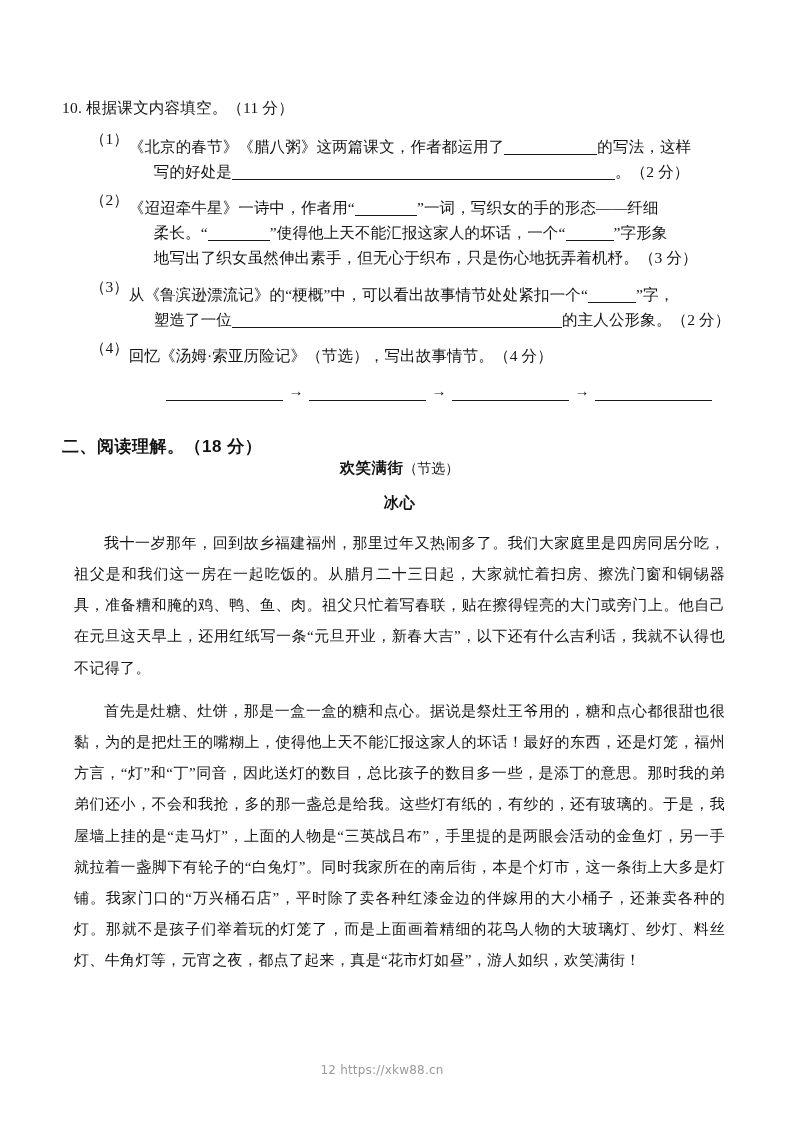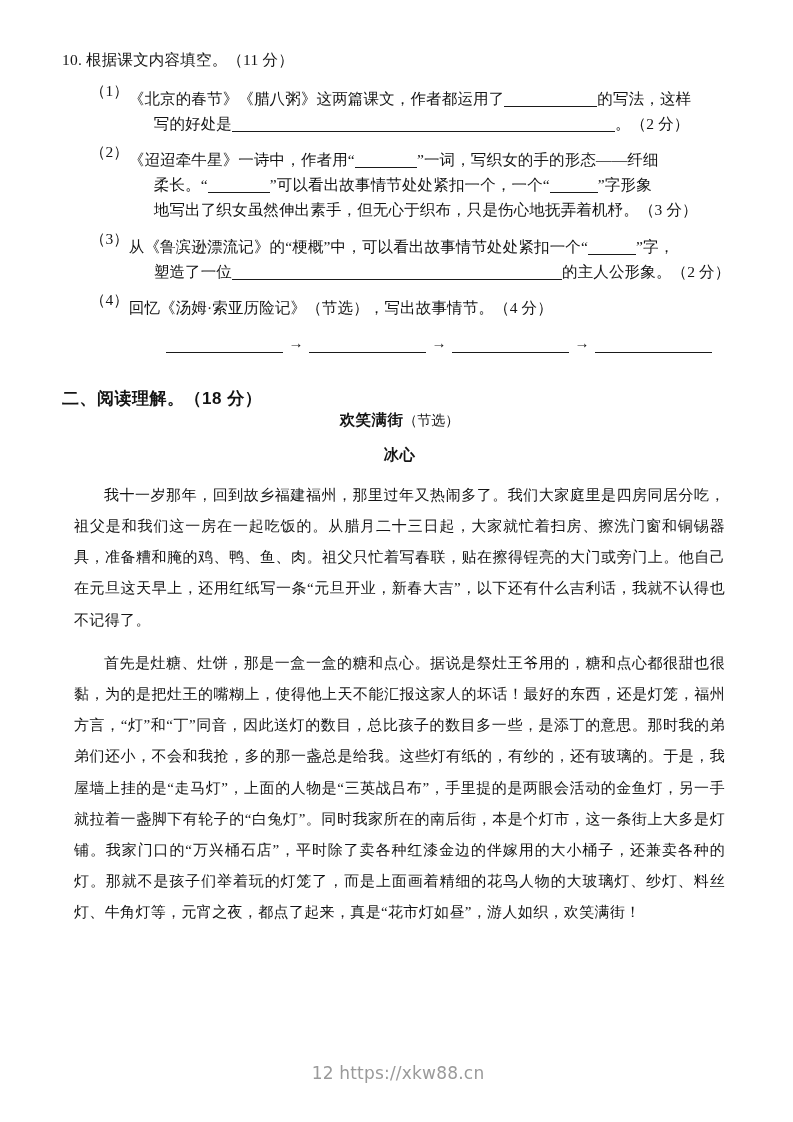--- a/index.html
+++ b/index.html
@@ -15,21 +15,21 @@
     color: #141414;
     overflow: hidden;
   }
 
   .page {
     position: absolute;
     left: 0; top: 0;
     width: 793px;
     height: 967px;
     box-sizing: border-box;
-    padding: 48px 56px 0 62px;
+    padding: 96px 56px 0 62px;
   }
 
   
   .q-block { margin: 0; }
 
   .q-stem {
     font-size: 15.5px;
     line-height: 1.55;
     letter-spacing: 0.2px;
     margin: 0 0 6px 0;
@@ -130,25 +130,25 @@
     margin: 12px;
     text-align: justify;
     text-justify: inter-ideograph;
     text-indent: 2em;
     letter-spacing: 0.35px;
   }
 
   
   .footer {
     position: absolute;
-    left: 16px;
+    left: 0;
     top: 1063px;
     width: 764px;
     text-align: center;
-    font-size: 17px;
+    font-size: 12px;
     color: #9a9a9a;
     font-family: "DejaVu Sans", "Liberation Sans", sans-serif;
     letter-spacing: 0.2px;
   }
 </style>
 </head>
 <body>
 
 <div class="page">
 
@@ -168,21 +168,21 @@
       </span>
     </div>
 
     <div class="sub-item">
       <span class="sub-marker">（2）</span>
       <span class="sub-body">
         <span class="ln">
           <span>《迢迢牵牛星》一诗中，作者用“</span><span class="blank bl-sm"></span><span>”一词，写织女的手的形态——纤细</span>
         </span>
         <span class="ln indent">
-          <span>柔长。“</span><span class="blank bl-sm"></span><span>”可以看出故事情节处处紧扣一个，一个“</span><span class="blank bl-xs"></span><span>”字形象</span>
+          <span>柔长。“</span><span class="blank bl-sm"></span><span>”使得他上天不能汇报这家人的坏话，一个“</span><span class="blank bl-xs"></span><span>”字形象</span>
         </span>
         <span class="ln indent">
           <span>地写出了织女虽然伸出素手，但无心于织布，只是伤心地抚弄着机杼。（3 分）</span>
         </span>
       </span>
     </div>
 
     <div class="sub-item">
       <span class="sub-marker">（3）</span>
       <span class="sub-body">

